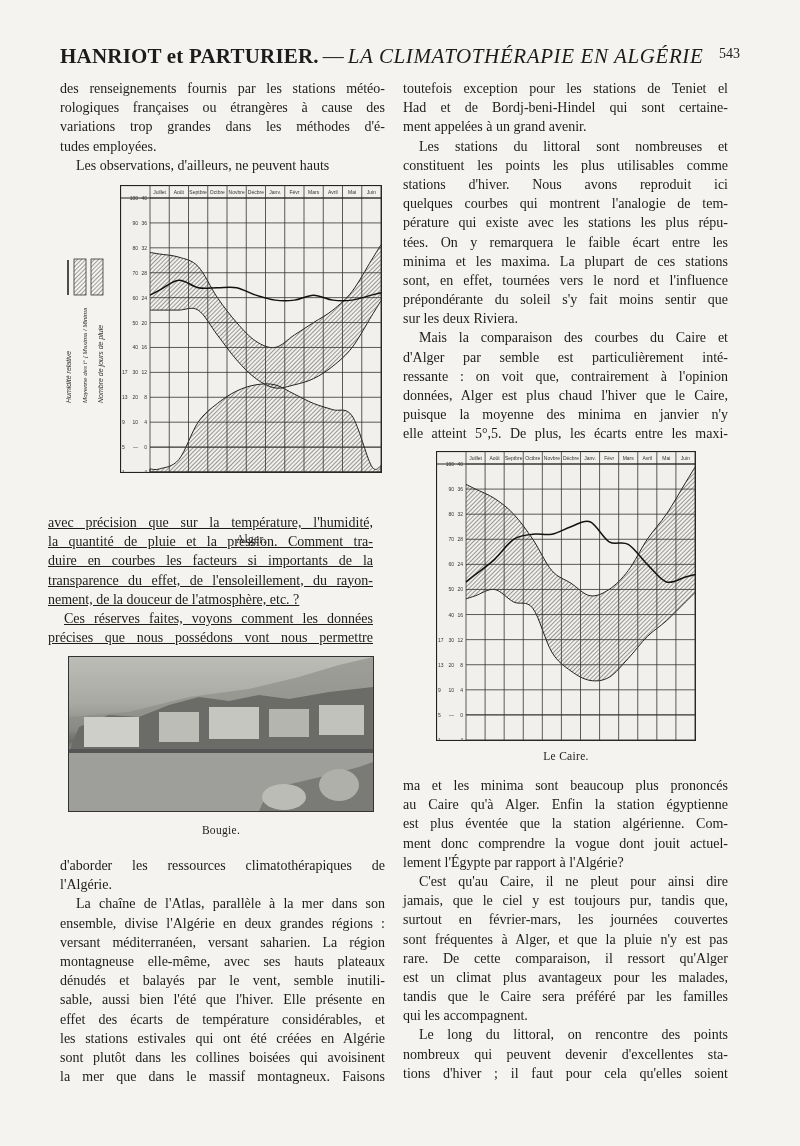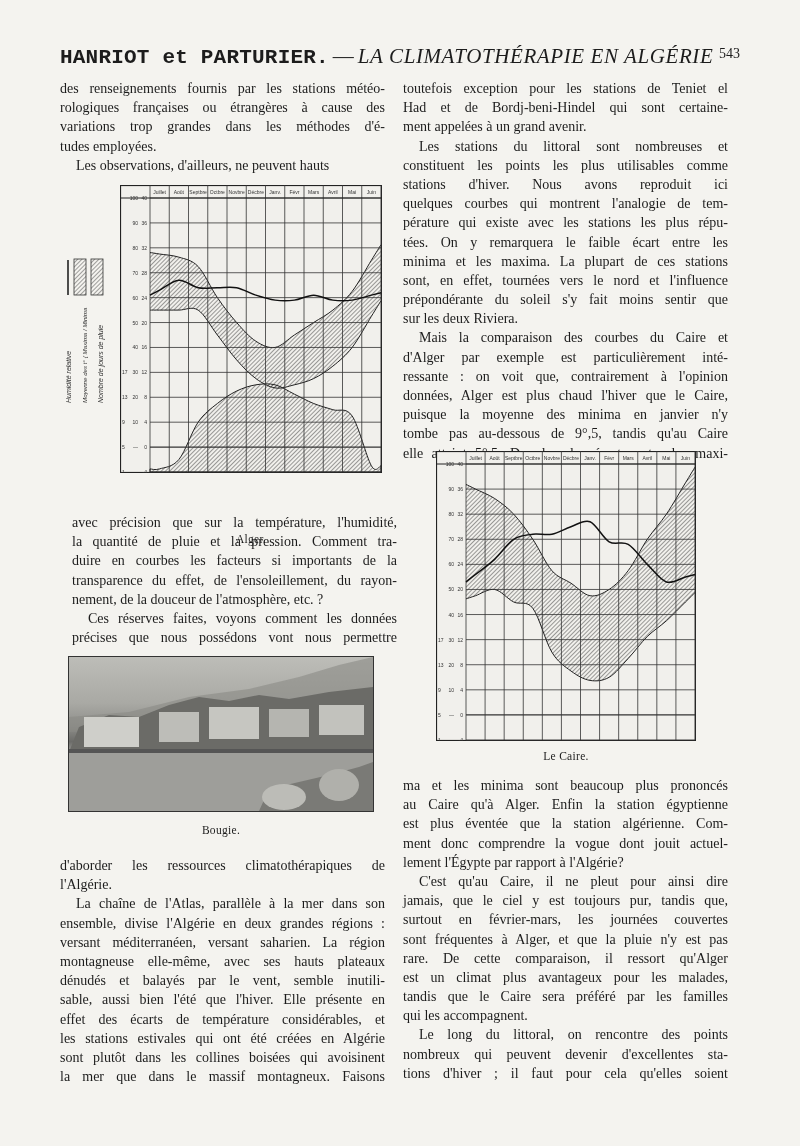--- a/index.html
+++ b/index.html
@@ -7,21 +7,21 @@
     width: 800px; height: 1146px; position: relative; overflow: hidden;
     background: #f4f3ef;
     font-family: "DejaVu Serif", "Liberation Serif", serif;
     color: #1c1c1c;
   }
   .header {
     position: absolute; left: 60px; top: 44px; width: 680px; height: 30px;
     font-family: "Liberation Serif", serif; font-size: 21px;
     white-space: nowrap;
   }
-  .header .authors { font-weight: bold; letter-spacing: 0.2px; font-family: Liberation Mono, monospace; }
+  .header .authors { font-weight: bold; letter-spacing: 0.2px; }
   .header .dash { margin: 0 4px; }
   .header .title { font-style: italic; letter-spacing: 0.6px; text-align: right; }
   .header .pageno { position: absolute; right: 0; top: 2px; font-size: 14px; }
 
   .para {
     position: absolute; font-family: "Liberation Serif", serif;
     font-size: 14px; line-height: 19.2px; text-align: justify;
     margin: 0;
   }
   .para .line { display: block; text-align: justify; text-align-last: justify; white-space: nowrap; height: 19.2px; }
@@ -150,21 +150,21 @@
     <text x="18" y="239.1818181818182" font-size="5" text-anchor="end">10</text>
     <text x="2" y="239.1818181818182" font-size="5" text-anchor="start">9</text>
     <text x="27" y="264.0909090909091" font-size="5" text-anchor="end">0</text>
     <text x="18" y="264.0909090909091" font-size="5" text-anchor="end">—</text>
     <text x="2" y="264.0909090909091" font-size="5" text-anchor="start">5</text>
     <text x="27" y="289" font-size="5" text-anchor="end">-4</text>
     <text x="2" y="289" font-size="5" text-anchor="start">1</text>
   </svg>
 <div class="caption" style="left:120px; top:485px; width:262px;margin-top:48px;">Alger.</div>
 
-<div class="para" style="left:72px; top:513px; width:325px;">
+<div class="para" style="left:48px; top:513px; width:325px;text-decoration:underline;">
   <span class="line">avec précision que sur la température, l'humidité,</span>
   <span class="line">la quantité de pluie et la pression. Comment tra-</span>
   <span class="line">duire en courbes les facteurs si importants de la</span>
   <span class="line">transparence du effet, de l'ensoleillement, du rayon-</span>
   <span class="line last">nement, de la douceur de l'atmosphère, etc. ?</span>
   <span class="line indent">Ces réserves faites, voyons comment les données</span>
   <span class="line">précises que nous possédons vont nous permettre</span>
 </div>
 
 <div class="photo">
@@ -208,25 +208,24 @@
   <span class="line">constituent les points les plus utilisables comme</span>
   <span class="line">stations d'hiver. Nous avons reproduit ici</span>
   <span class="line">quelques courbes qui montrent l'analogie de tem-</span>
   <span class="line">pérature qui existe avec les stations les plus répu-</span>
   <span class="line">tées. On y remarquera le faible écart entre les</span>
   <span class="line">minima et les maxima. La plupart de ces stations</span>
   <span class="line">sont, en effet, tournées vers le nord et l'influence</span>
   <span class="line">prépondérante du soleil s'y fait moins sentir que</span>
   <span class="line last">sur les deux Riviera.</span>
   <span class="line indent">Mais la comparaison des courbes du Caire et</span>
-  <span class="line">d'Alger par exemple est particulièrement inté-</span>
+  <span class="line">d'Alger par semble est particulièrement inté-</span>
   <span class="line">ressante : on voit que, contrairement à l'opinion</span>
   <span class="line">données, Alger est plus chaud l'hiver que le Caire,</span>
   <span class="line">puisque la moyenne des minima en janvier n'y</span>
-  <span class="line">tombe pas au-dessous de 9°,5, tandis qu'au Caire</span>
   <span class="line">elle atteint 5°,5. De plus, les écarts entre les maxi-</span>
 </div>
 
 <svg id="chart-caire" style="position:absolute; left:436px; top:451px;" width="260" height="290">
     <defs>
       <pattern id="hatch1" width="3" height="3" patternUnits="userSpaceOnUse" patternTransform="rotate(45)">
         <line x1="0" y1="0" x2="0" y2="3" stroke="#2a2a2a" stroke-width="0.9"></line>
       </pattern>
     </defs>
     <rect x="0.5" y="0.5" width="259" height="289" fill="#f1f0ec" stroke="#222" stroke-width="1.2"></rect>

